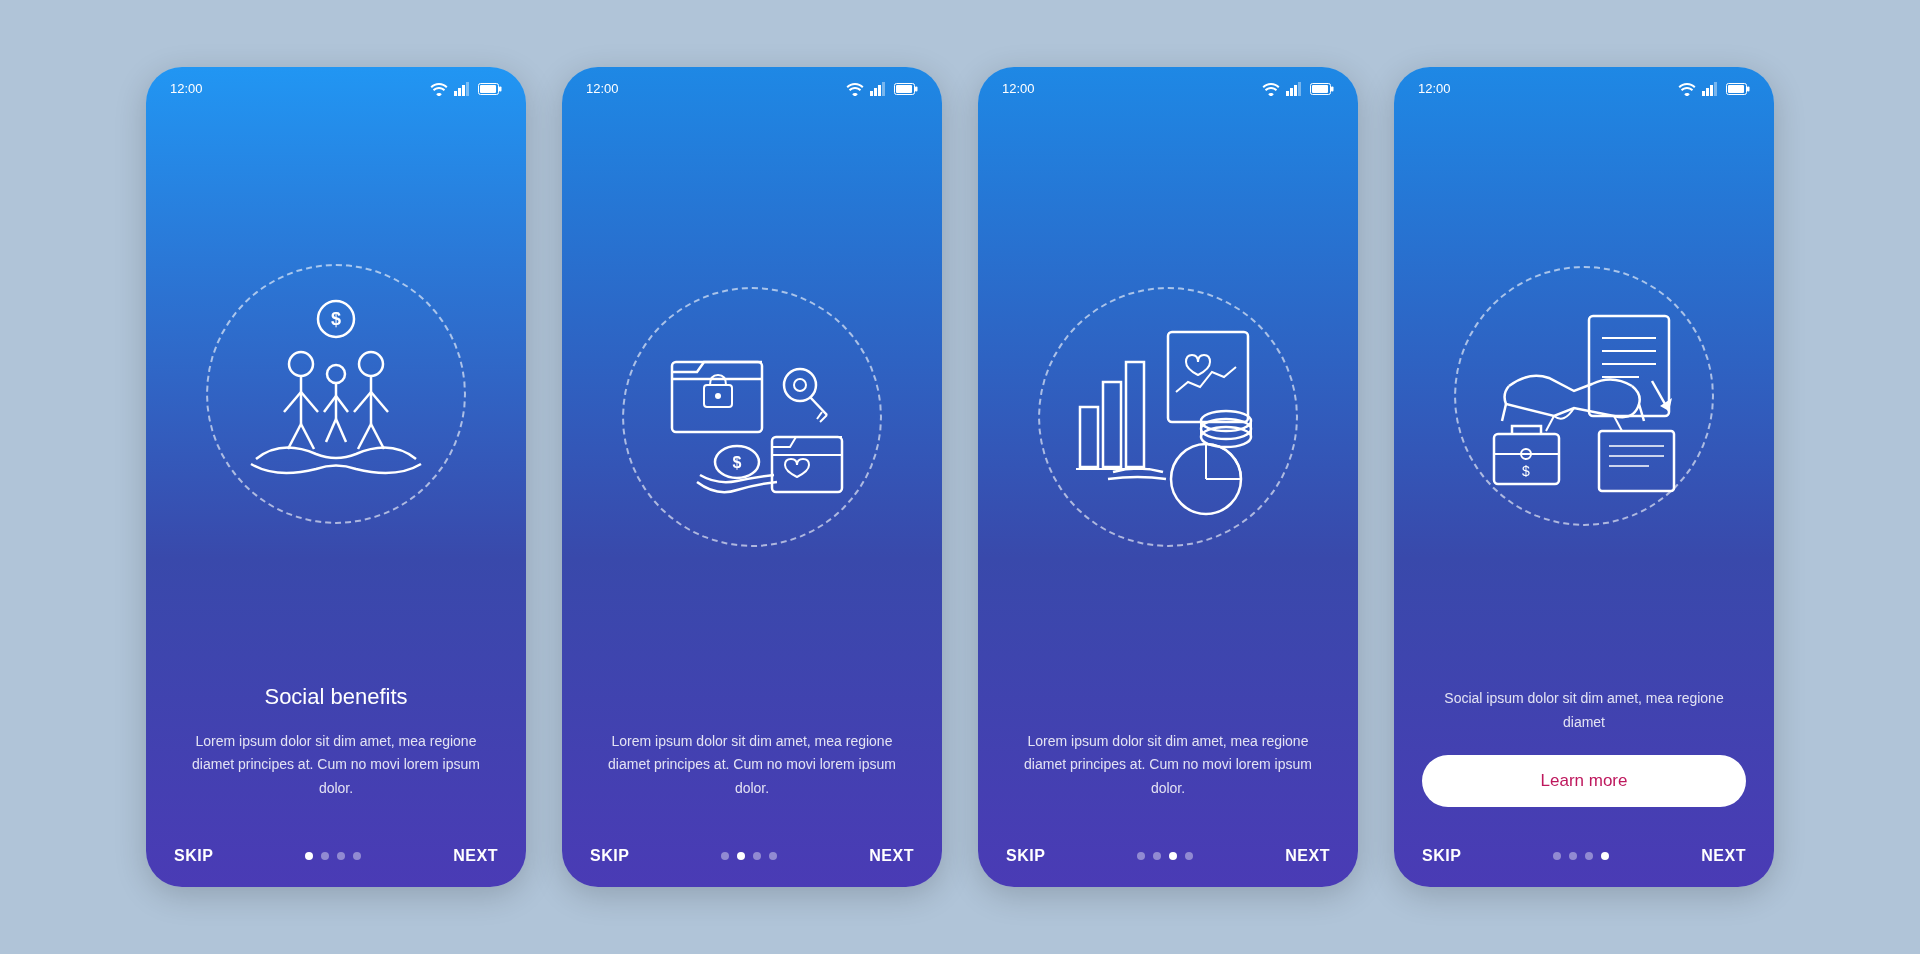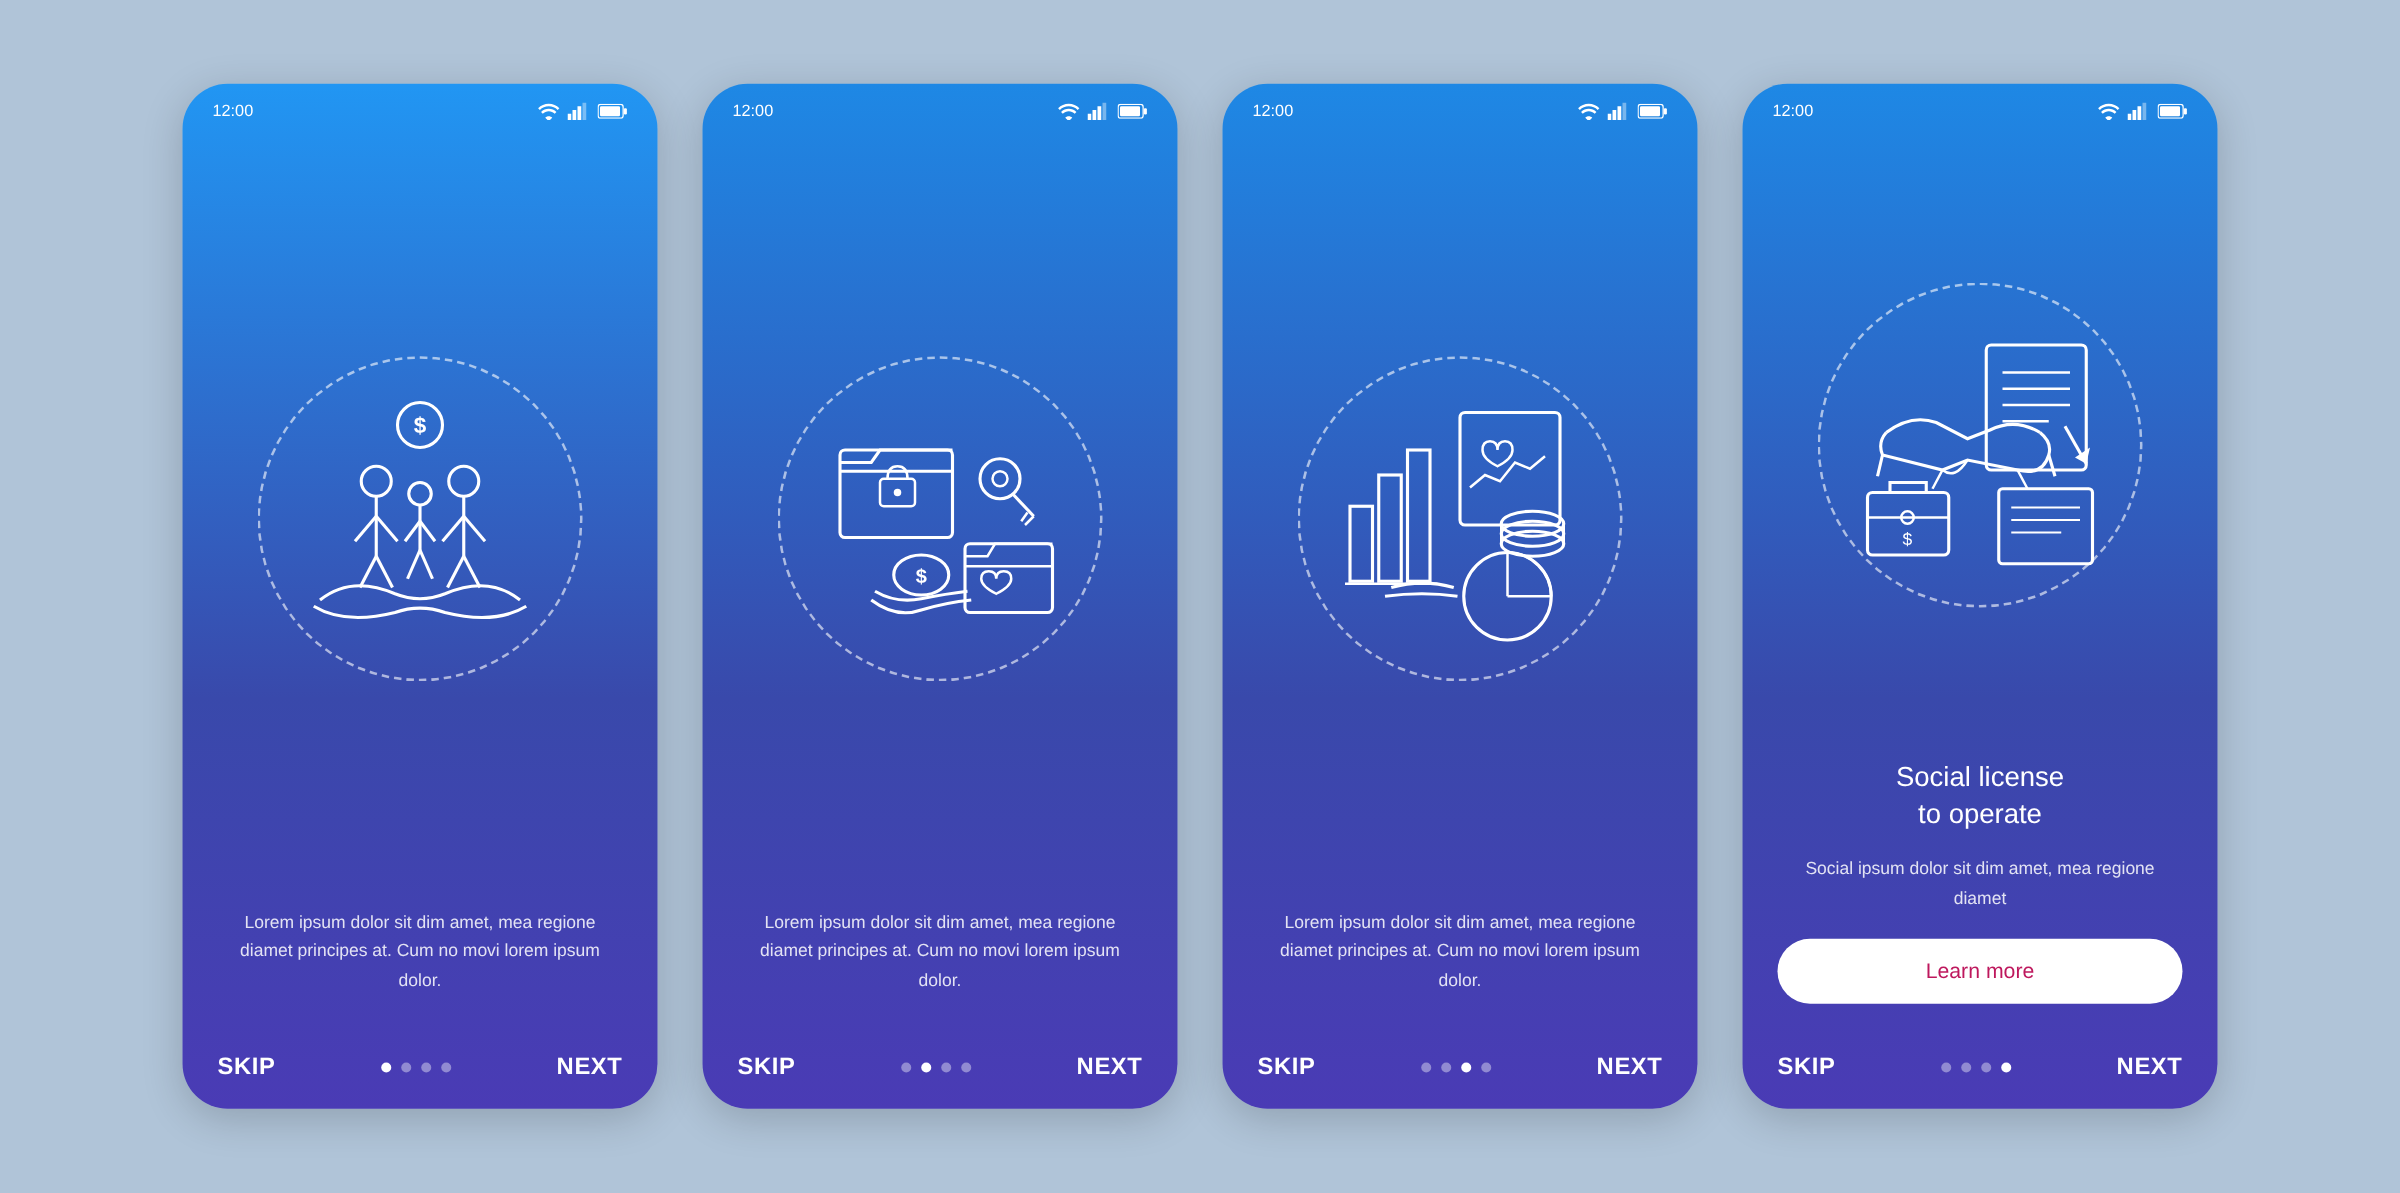--- a/index.html
+++ b/index.html
@@ -113,21 +113,21 @@
 
     .nav-bar {
       display: flex;
       justify-content: space-between;
       align-items: center;
       padding: 16px 28px 22px;
       color: white;
     }
 
     .nav-skip, .nav-next {
-      font-size: 19px;
+      font-size: 16px;
       font-weight: 600;
       letter-spacing: 0.5px;
       color: white;
       cursor: pointer;
     }
 
     .dots {
       display: flex;
       gap: 8px;
       align-items: center;
@@ -198,20 +198,21 @@
           <line x1="145" y1="140" x2="132" y2="165" stroke="white" stroke-width="2.5"></line>
           <line x1="145" y1="140" x2="158" y2="165" stroke="white" stroke-width="2.5"></line>
 
           <path d="M30 175 Q55 155 90 170 Q110 178 130 170 Q165 155 190 175" stroke="white" stroke-width="2.5" fill="none"></path>
           <path d="M25 180 Q50 195 90 185 Q110 178 130 185 Q170 195 195 180" stroke="white" stroke-width="2.5" fill="none"></path>
         </svg>
       </div>
     </div>
 
     <div class="text-area">
+      <div class="screen-title">Social benefits</div>
       <div class="screen-body">Lorem ipsum dolor sit dim amet, mea regione diamet principes at. Cum no movi lorem ipsum dolor.</div>
     </div>
 
     <div class="nav-bar">
       <span class="nav-skip">SKIP</span>
       <div class="dots">
         <div class="dot active"></div>
         <div class="dot"></div>
         <div class="dot"></div>
         <div class="dot"></div>
@@ -409,22 +410,20 @@
 
           <rect x="125" y="145" width="75" height="60" rx="3" stroke="white" stroke-width="2.5" fill="none"></rect>
           <line x1="135" y1="160" x2="190" y2="160" stroke="white" stroke-width="1.5"></line>
           <line x1="135" y1="170" x2="190" y2="170" stroke="white" stroke-width="1.5"></line>
           <line x1="135" y1="180" x2="175" y2="180" stroke="white" stroke-width="1.5"></line>
         </svg>
       </div>
     </div>
 
     <div class="text-area">
-      <div class="screen-title" style="white-space: pre-line;">Social license
-to operate</div>
       <div class="screen-body">Social ipsum dolor sit dim amet, mea regione diamet</div>
       <button class="learn-more-btn">Learn more</button>
     </div>
 
     <div class="nav-bar">
       <span class="nav-skip">SKIP</span>
       <div class="dots">
         <div class="dot"></div>
         <div class="dot"></div>
         <div class="dot"></div>

